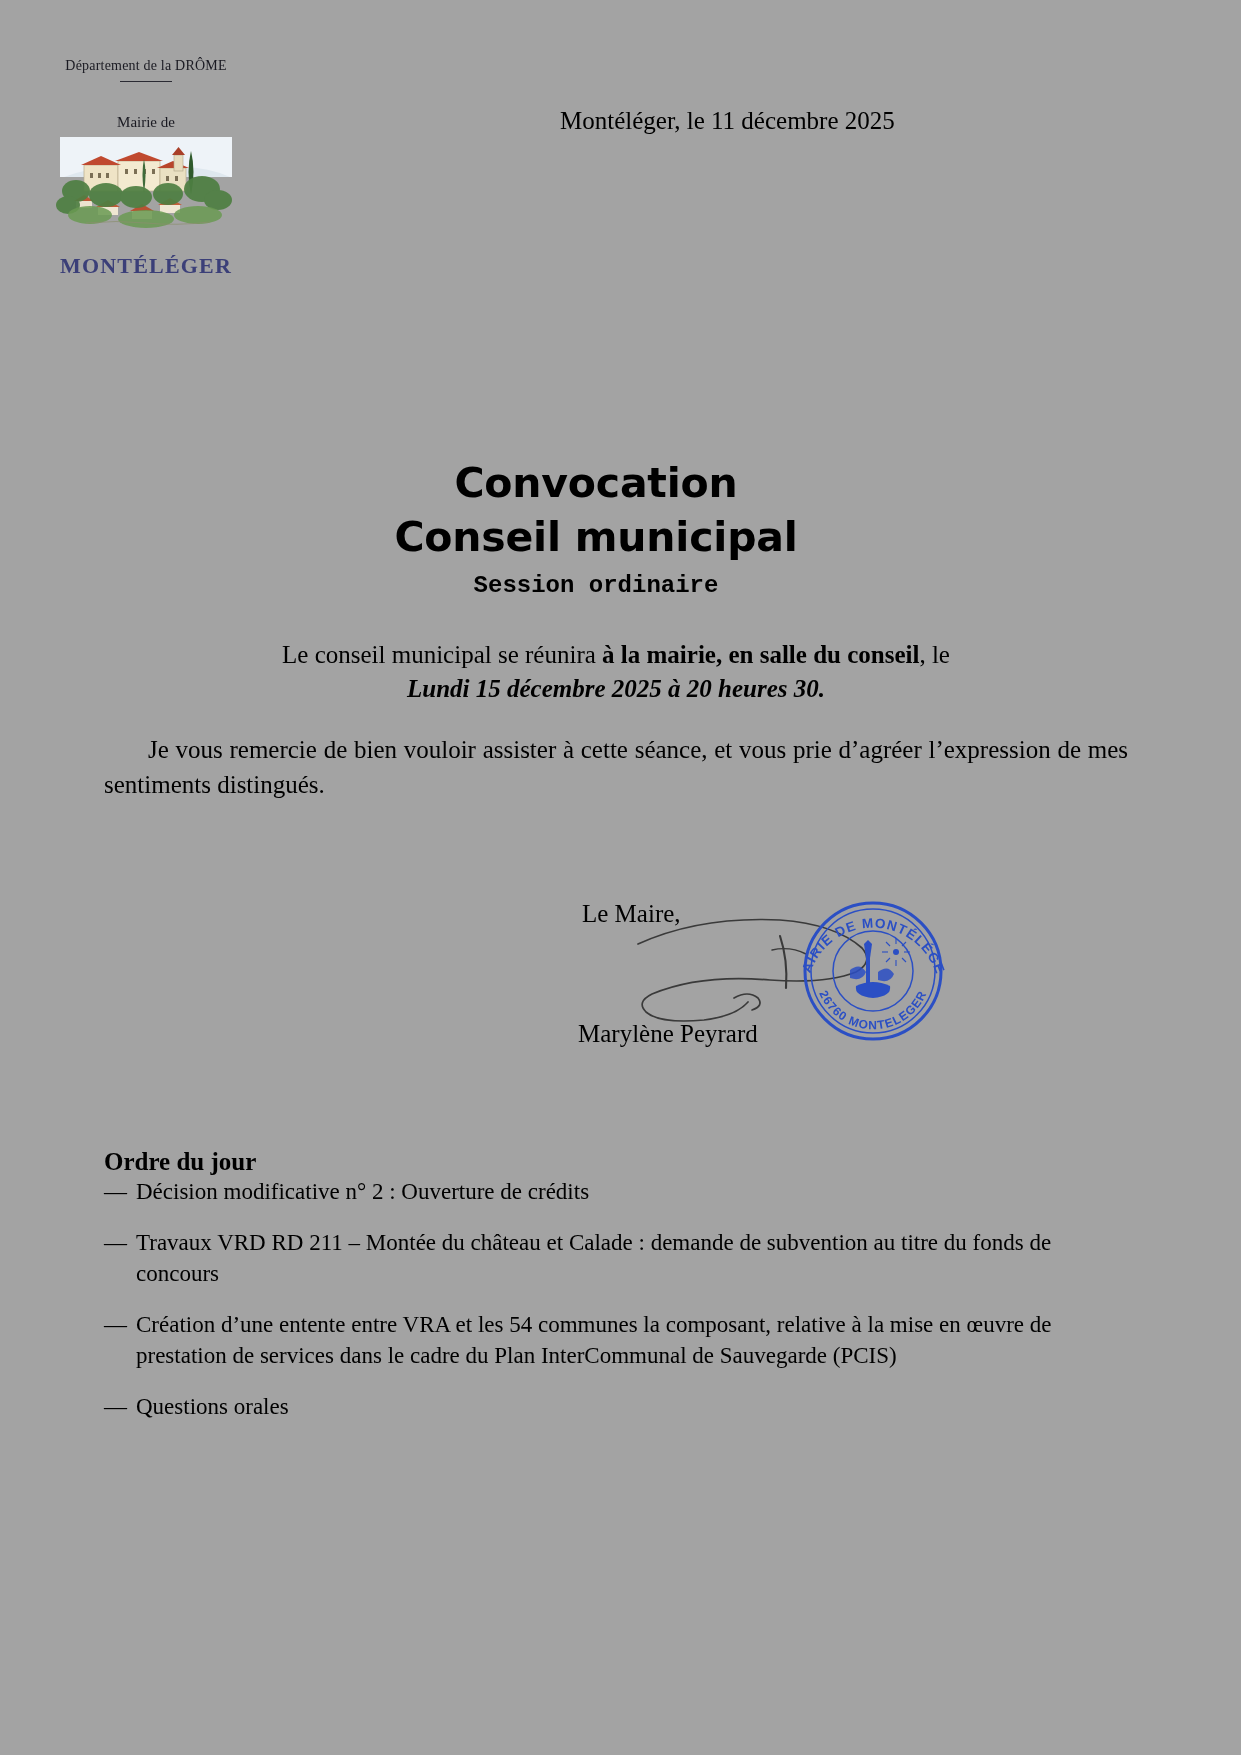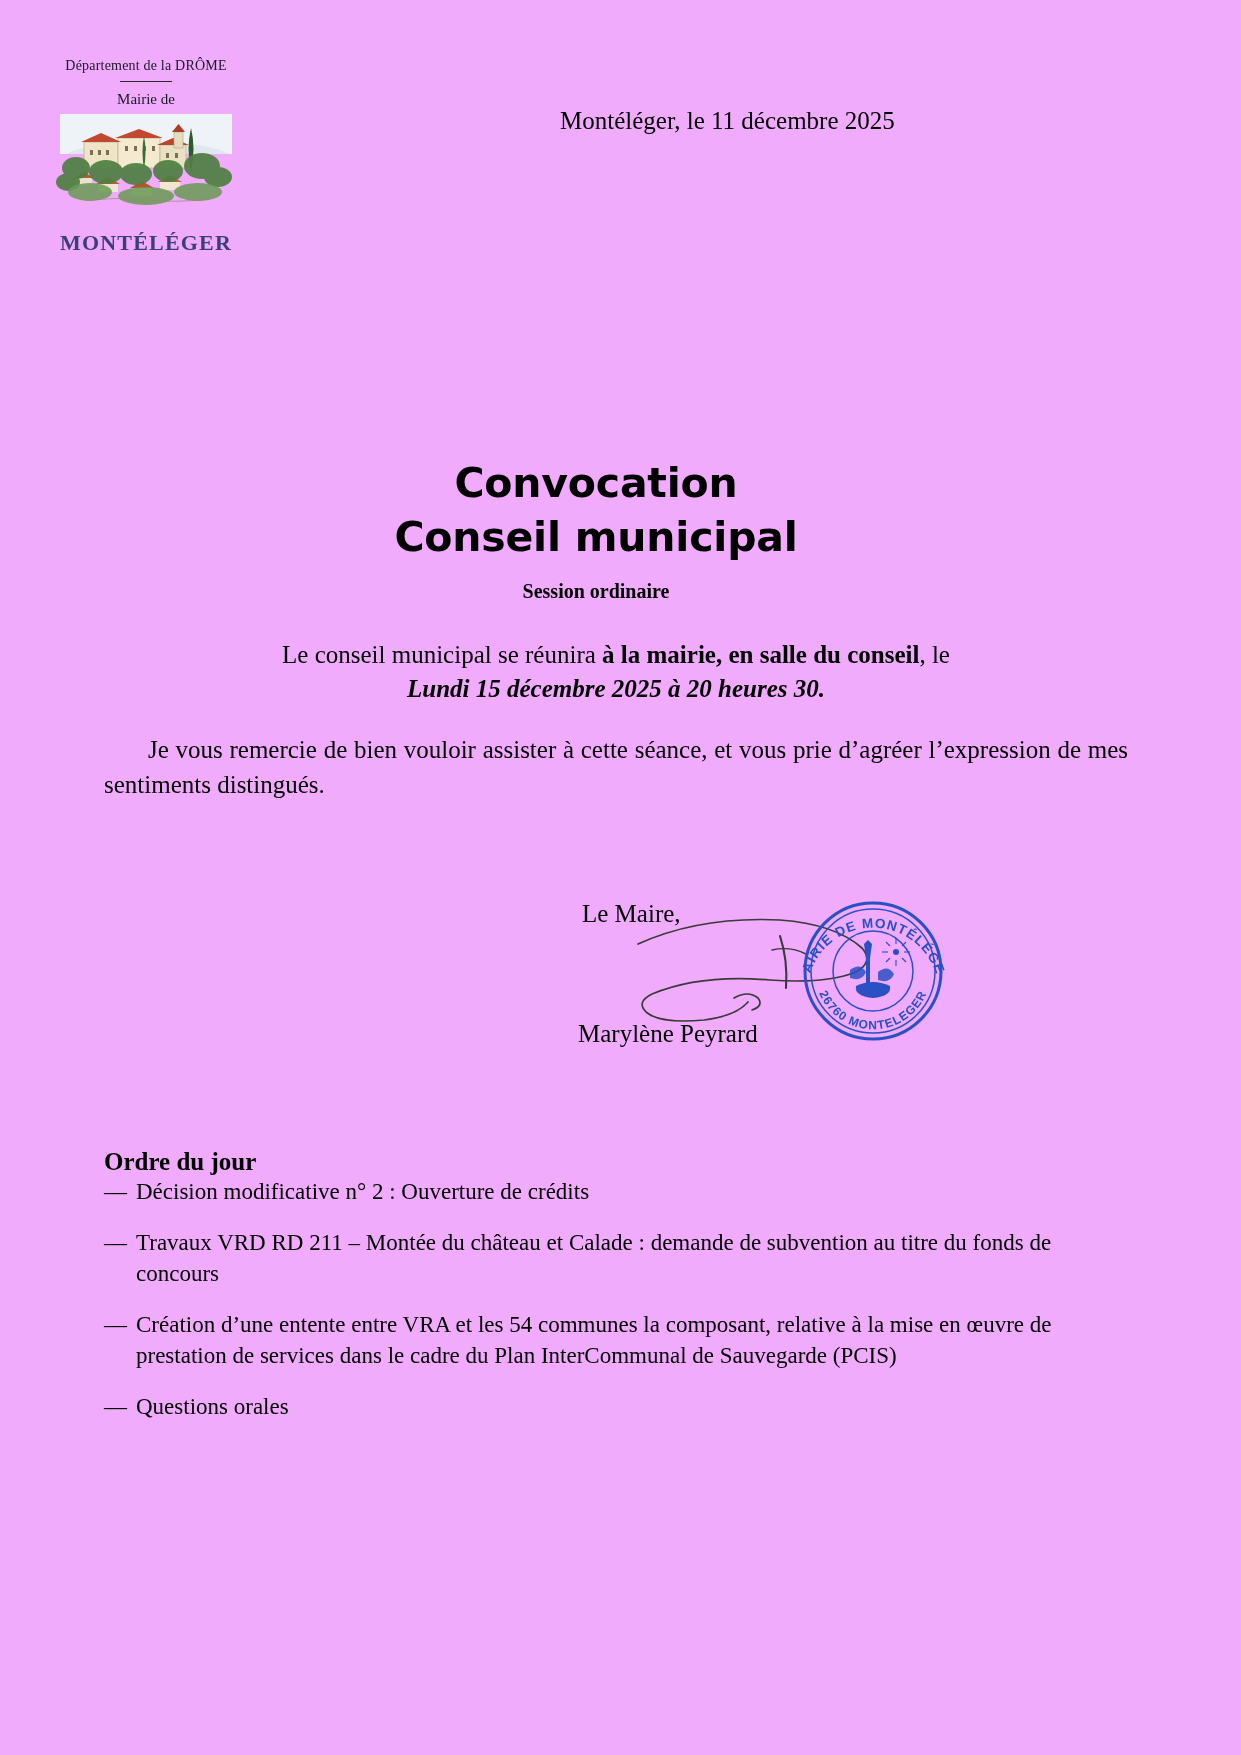--- a/index.html
+++ b/index.html
@@ -14,21 +14,21 @@
     position: relative;
     font-family: "Liberation Serif", "DejaVu Serif", serif;
     color: #000000;
     overflow: hidden;
   }
 
   .page {
     position: relative;
     width: 1241px;
     height: 1755px;
-    background: #f0abfc;
+    background: #a3a3a3;
   }
 
   
   .letterhead {
     position: absolute;
     left: 36px;
     top: 58px;
     width: 220px;
     text-align: center;
   }
@@ -42,21 +42,21 @@
   .lh-rule {
     width: 52px;
     height: 1px;
     background: #2a2a33;
     margin: 7px auto 0 auto;
   }
   .lh-mairie {
     font-family: "Liberation Serif", serif;
     font-size: 15px;
     color: #1a1a22;
-    margin-top: 9px;
+    margin-top: 32px;
   }
 
   
   .lh-art {
     margin-top: 6px;
     width: 200px;
     height: 92px;
     margin-left: auto;
     margin-right: auto;
   }
@@ -94,24 +94,24 @@
     text-align: center;
   }
   .title-main {
     font-family: "DejaVu Sans", "Liberation Sans", sans-serif;
     font-weight: bold;
     font-size: 41px;
     line-height: 1.32;
     letter-spacing: -0.2px;
   }
   .title-sub {
-    font-family: Liberation Serif, serif;
+    font-family: Liberation Mono, monospace;
     font-weight: bold;
-    font-size: 20px;
-    margin-top: 16px;
+    font-size: 24px;
+    margin-top: 8px;
   }
 
   
   .body-wrap {
     position: absolute;
     left: 104px;
     top: 638px;
     width: 1024px;
   }
   .para-center {

